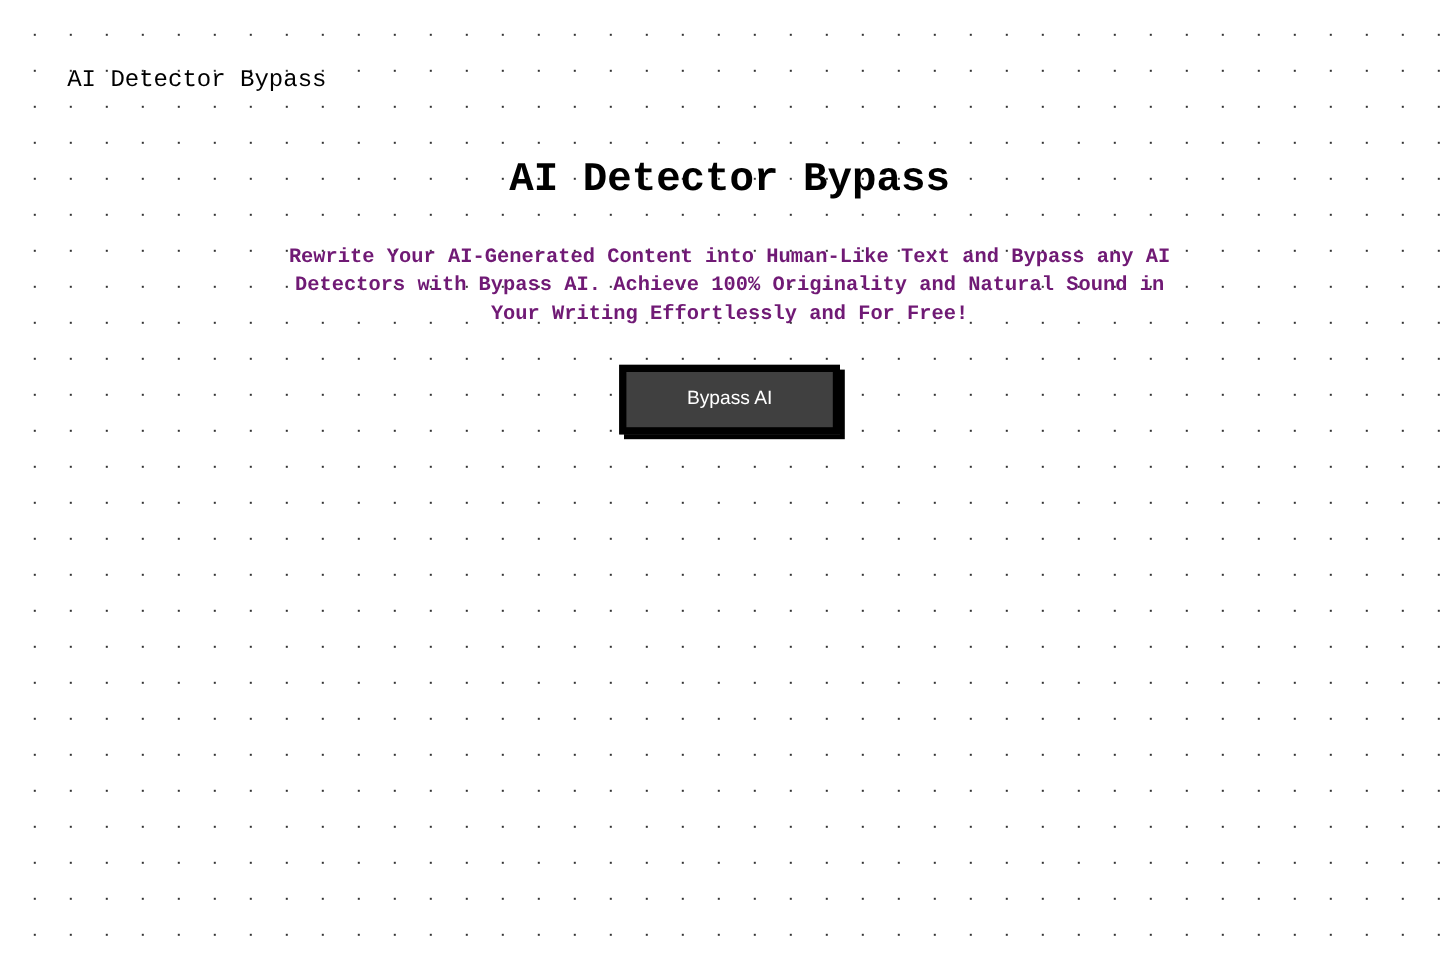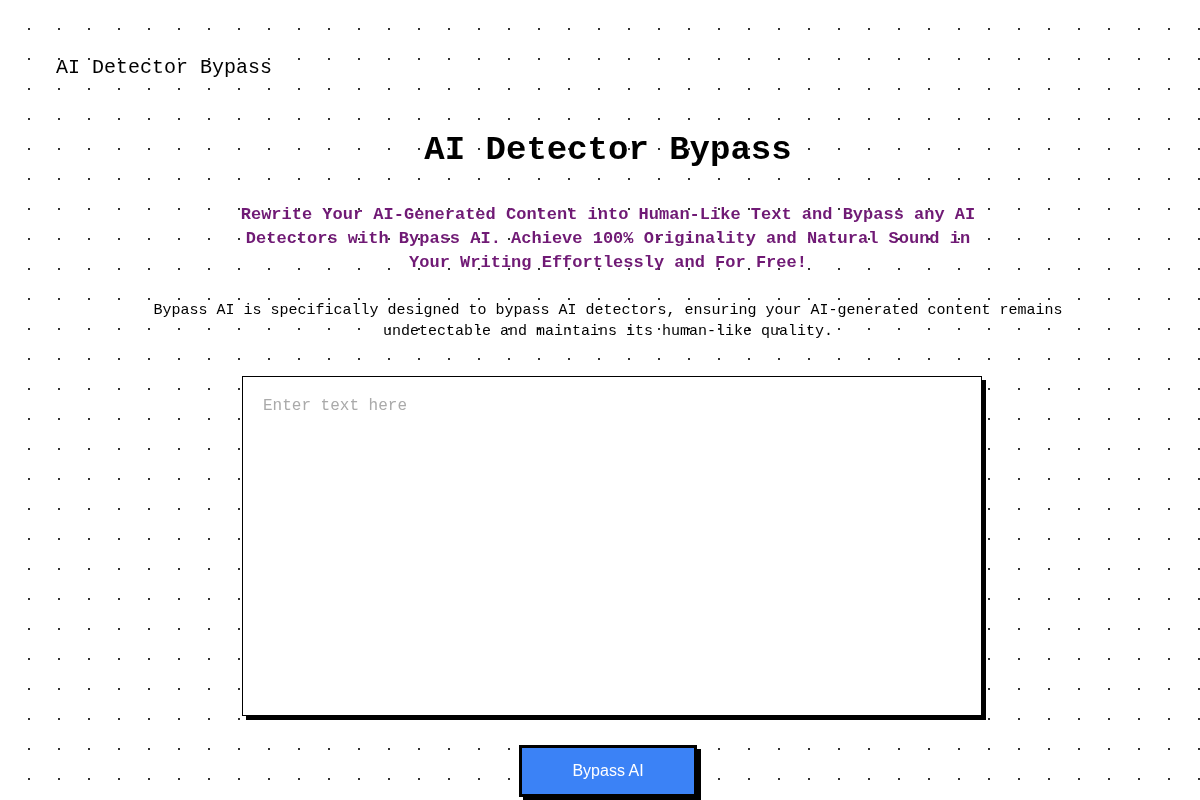--- a/index.html
+++ b/index.html
@@ -69,39 +69,35 @@
       color: #aaa;
     }
     .button-container {
       text-align: center;
     }
     .bypass-button {
       padding: 14px 50px;
       font-size: 16px;
       font-family: Arial, sans-serif;
       font-weight: normal;
-      background-color: #3b82f6;
+      background-color: #404040;
       color: #ffffff;
-      border: 3px solid #000000;
+      border: 6px solid #000000;
       cursor: pointer;
       box-shadow: 4px 4px 0 0 #000;
     }
   </style>
 </head>
 <body>
 
 <div class="header">
   <div class="brand">AI Detector Bypass</div>
 </div>
 
 <div class="main">
   <h1 class="title">AI Detector Bypass</h1>
   <p class="subtitle">Rewrite Your AI-Generated Content into Human-Like Text and Bypass any AI Detectors with Bypass AI. Achieve 100% Originality and Natural Sound in Your Writing Effortlessly and For Free!</p>
-  <p class="description">Bypass AI is specifically designed to bypass AI detectors, ensuring your AI-generated content remains undetectable and maintains its human-like quality.</p>
 
-  <div class="textarea-container">
-    <textarea class="text-input" placeholder="Enter text here" style=""></textarea>
-  </div>
 
   <div class="button-container">
     <button class="bypass-button">Bypass AI</button>
   </div>
 </div>
 
 </body></html>

